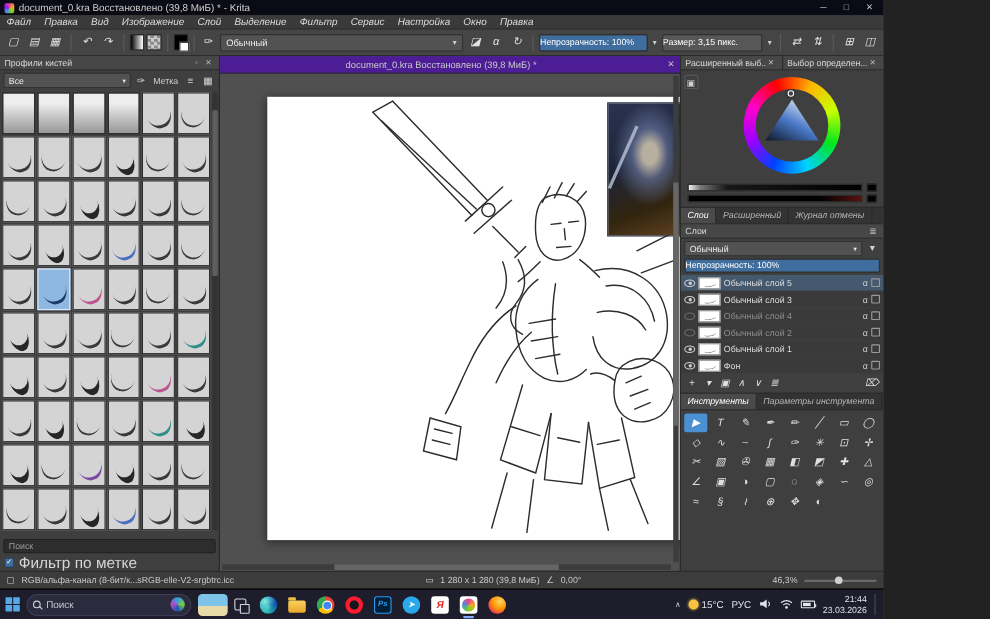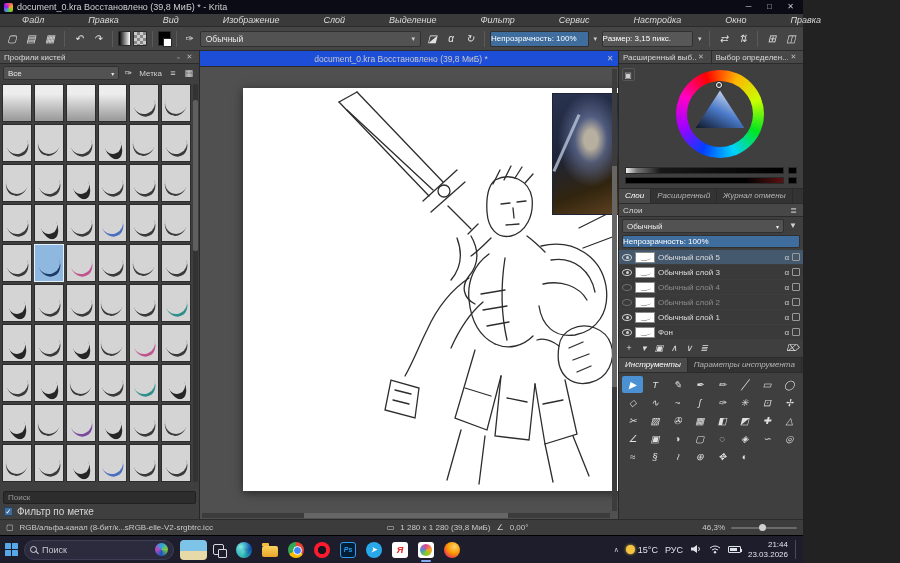--- a/index.html
+++ b/index.html
@@ -11,21 +11,21 @@
   .titlebar { position:absolute; top:0; left:0; right:0; height:14px; background:#0b0b15;
               display:flex; align-items:center; padding:0 4px; gap:4px; }
   .kicon { width:9px; height:9px; border-radius:2px;
            background:conic-gradient(#e84393,#f5a623,#7ed321,#4a90d2,#9013fe,#e84393); }
   .wtitle { color:#cfcfcf; font-size:9px; flex:1; white-space:nowrap; overflow:hidden; }
   .wctl { width:17px; text-align:center; color:#c8c8c8; font-size:8px; line-height:14px; }
 
   
   .menubar { position:absolute; top:14px; left:0; right:0; height:13px; background:#3a3a3a;
              display:flex; align-items:center; border-bottom:1px solid #2b2b2b; }
-  .mitem { color:#dcdcdc; font-size:9px; padding:0 22px; line-height:13px; }
+  .mitem { color:#dcdcdc; font-size:9px; padding:0 6px; line-height:13px; }
 
   
   .toolbar { position:absolute; top:27px; left:0; right:0; height:24px; background:#454545;
              border-bottom:1px solid #2b2b2b; display:flex; align-items:center; padding:0 3px; gap:2px; }
   .tgroup { display:flex; align-items:center; gap:1px; }
   .tbtn { width:18px; height:18px; line-height:18px; text-align:center; color:#e2e2e2;
           font-size:10px; border-radius:2px; }
   .sep { width:1px; height:16px; background:#5a5a5a; margin:0 3px; }
   .swatch { width:15px; height:15px; border:1px solid #2a2a2a; border-radius:1px; }
   .sw-grad { background:linear-gradient(90deg,#000,#fff); }
@@ -77,25 +77,25 @@
   .vscroll { position:absolute; right:1px; top:2px; bottom:2px; width:5px; background:#333; border-radius:2px; }
   .vscroll .thumb { position:absolute; top:4%; height:38%; left:0; right:0; background:#5f5f5f; border-radius:2px; }
   .searchrow { padding:2px 3px 1px; }
   .searchrow input { width:100%; height:13px; background:#2d2d2d; border:1px solid #212121;
                      border-radius:2px; color:#ddd; font-size:8px; padding:0 4px;
                      font-family:"Liberation Sans",sans-serif; }
   .searchrow input::placeholder { color:#9a9a9a; }
   .filterrow { display:flex; align-items:center; gap:4px; height:14px; padding:0 4px 2px; }
   .cbox { width:9px; height:9px; background:#3f6e9e; border:1px solid #27425e; border-radius:1px;
           color:#fff; font-size:7px; line-height:8px; text-align:center; }
-  .flabel { color:#d6d6d6; font-size:10px; }
+  .flabel { color:#d6d6d6; font-size:14px; }
 
   
   .canvasarea { position:absolute; top:51px; left:200px; right:185px; bottom:44px; background:#505050; }
-  .cnv-tab { display:flex; align-items:center; height:16px; background:#1d4ed8; border-bottom:1px solid #2b2b2b; }
+  .cnv-tab { display:flex; align-items:center; height:16px; background:#4c1d95; border-bottom:1px solid #2b2b2b; }
   .cnv-tab .ct { flex:1; text-align:center; color:#c8c8c8; font-size:8.5px; }
   .cnv-tab .cx { width:16px; text-align:center; color:#c0c0c0; font-size:8px; }
   .paper { position:absolute; left:43px; top:37px; width:405px; height:403px; background:#fff;
            box-shadow:0 2px 9px rgba(0,0,0,.5); }
   .paper svg { position:absolute; inset:0; }
   .refimg { position:absolute; right:4px; top:5px; width:92px; height:122px; border:1px solid #1d2438;
             background:
               radial-gradient(ellipse at 42% 38%, rgba(200,190,170,.9) 0 9%, rgba(120,135,180,.55) 22%, transparent 45%),
               linear-gradient(160deg,#2a3350 0%,#1d2438 42%,#32250f 72%,#6b4a26 100%); }
   .refimg::after { content:""; position:absolute; left:12px; top:18px; width:3px; height:62px;

